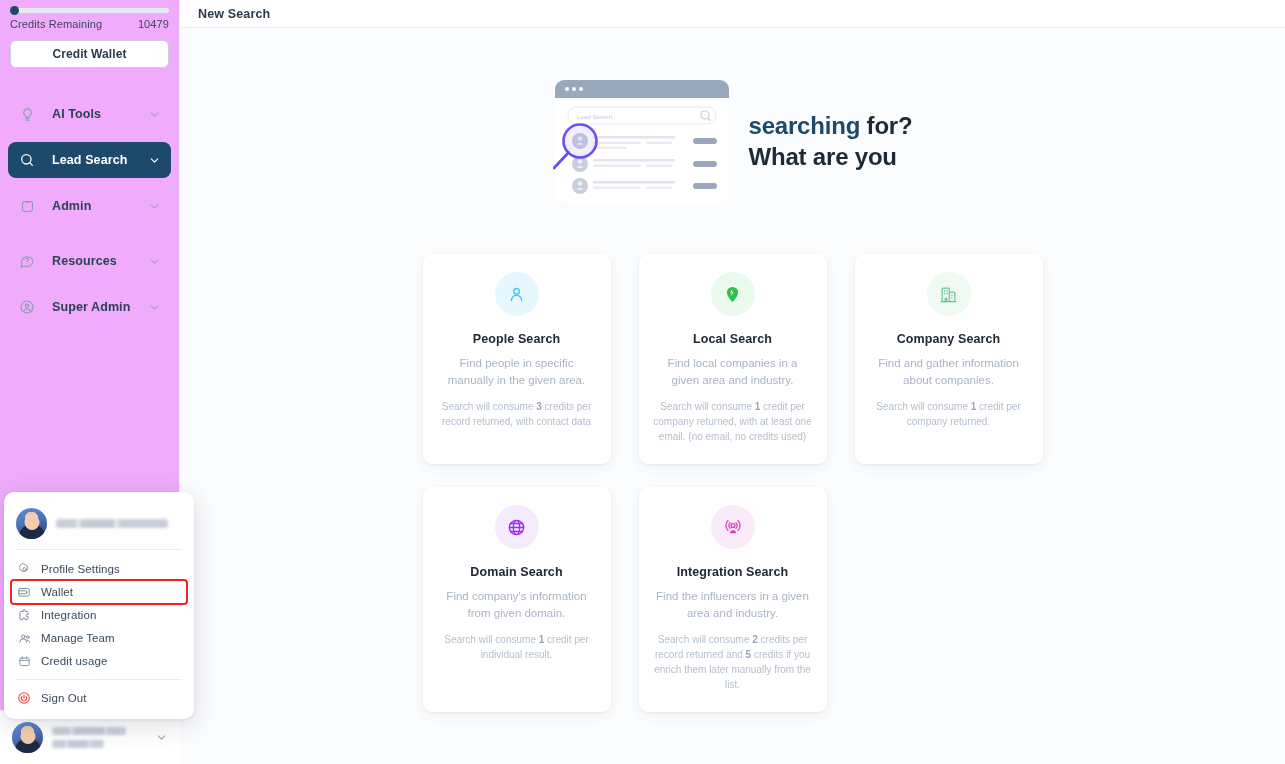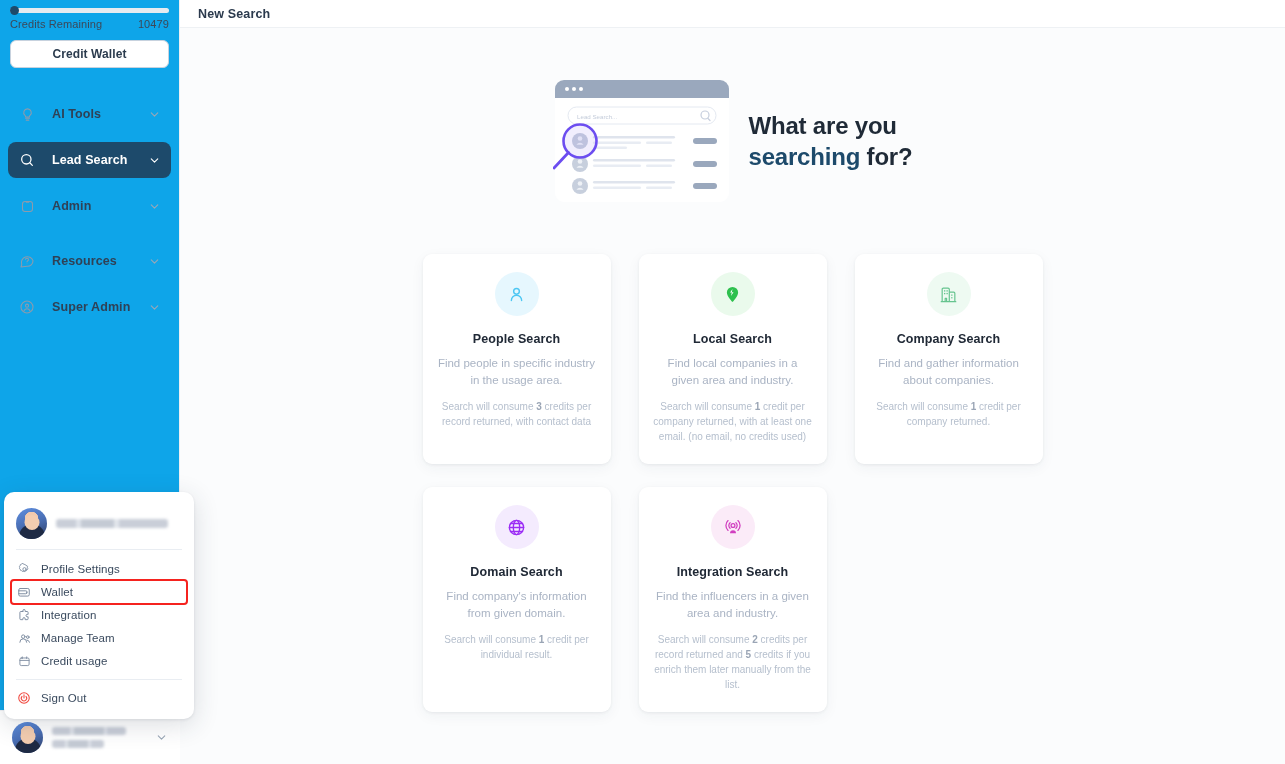--- a/index.html
+++ b/index.html
@@ -8,21 +8,21 @@
     font-family: "Liberation Sans", sans-serif;
     background: #ffffff;
     overflow: hidden;
   }
   #app { position: relative; width: 1285px; height: 764px; display: flex; }
 
   
   .sidebar {
     position: relative;
     width: 180px; height: 764px;
-    background: #0ea5e9;
+    background: #f0abfc;
     border-right: 1px solid #eceff3;
     flex: 0 0 180px;
     display: flex; flex-direction: column;
   }
   .credits-block { padding: 8px 10px 0 10px; }
   .credits-bar {
     position: relative;
     height: 5px; width: 100%;
     background: #e7ebf0; border-radius: 4px;
     overflow: visible;
@@ -488,38 +488,38 @@
               <rect x="40" y="112.5" width="48" height="2.6" rx="1.3" fill="#e8ecf3"></rect>
               <rect x="93" y="112.5" width="26" height="2.6" rx="1.3" fill="#e8ecf3"></rect>
               <rect x="140" y="109" width="24" height="6" rx="3" fill="#9aa8bd"></rect>
             </g>
 
             <circle cx="27" cy="67" r="16.5" fill="#7a5cf0" fill-opacity="0.10" stroke="#6c4df0" stroke-width="2.6"></circle>
             <line x1="15.5" y1="78.5" x2="1" y2="94" stroke="#6c4df0" stroke-width="2.8" stroke-linecap="round"></line>
           </svg>
         </div>
         <div class="hero-text">
+          <div><span class="accent">searching</span><span> for?</span></div>
           <div>What are you</div>
-          <div><span class="accent">searching</span><span> for?</span></div>
         </div>
       </div>
 
       <div class="cards-wrap">
 
         <div class="cards-row">
 
           <div class="card card-r1">
             <div class="card-icon" style="background:#e6f7fe;color:#4ec7f3">
               <svg width="19" height="19" viewBox="0 0 24 24" fill="none" stroke="currentColor" stroke-width="1.8" stroke-linecap="round" stroke-linejoin="round">
                   <circle cx="12" cy="8" r="3.6"></circle>
                   <path d="M5.5 19.5a6.5 6.5 0 0 1 13 0"></path>
                 </svg>
             </div>
             <div class="card-title">People Search</div>
-            <div class="card-desc">Find people in specific industry in the usage area.</div>
+            <div class="card-desc">Find people in specific manually in the given area.</div>
             <div class="card-note"><span>Search will consume </span><b>3</b><span> credits per record returned, with contact data</span></div>
           </div>
 
           <div class="card card-r1">
             <div class="card-icon" style="background:#eafaec;color:#2ec04e">
               <svg width="19" height="19" viewBox="0 0 24 24" fill="currentColor">
                   <path d="M12 2.4a7.1 7.1 0 0 0-7.1 7.1c0 5.1 7.1 12.1 7.1 12.1s7.1-7 7.1-12.1A7.1 7.1 0 0 0 12 2.4z"></path>
                   <path d="M12 5.2l-3.1 4.4h2.2l-1 4.2 3.2-4.6h-2.2z" fill="#ffffff"></path>
                 </svg>
             </div>

